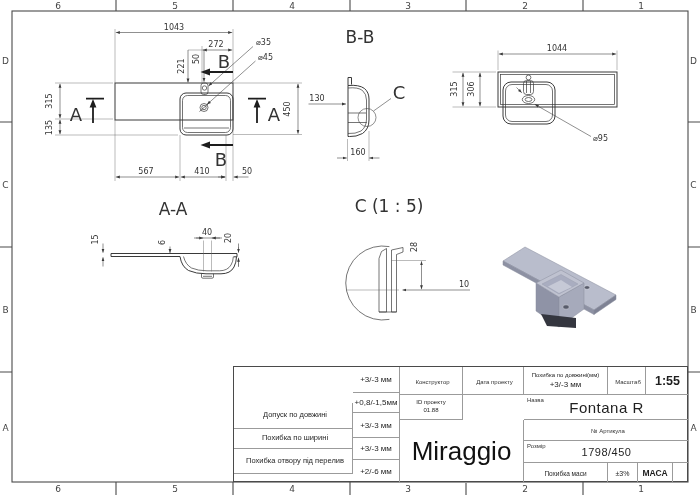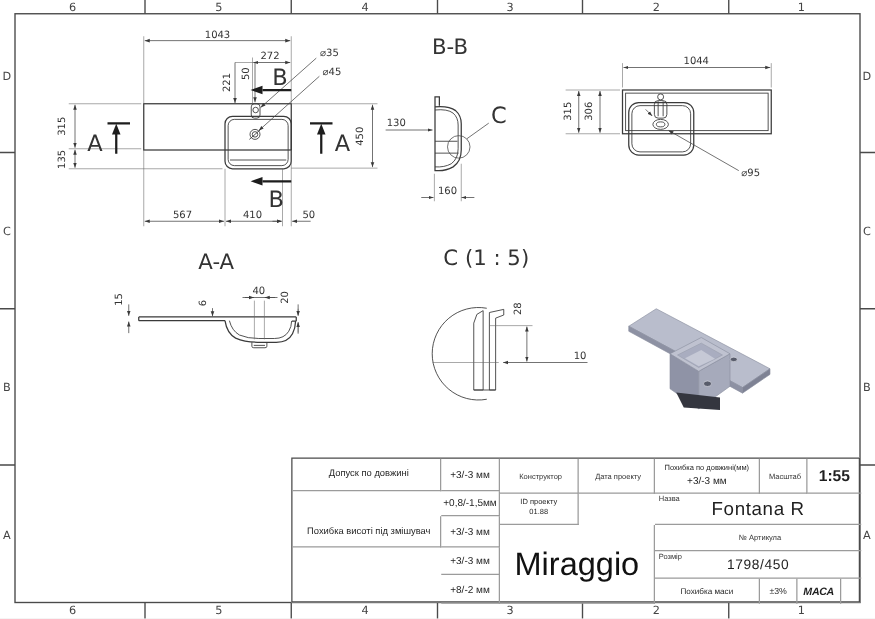--- a/index.html
+++ b/index.html
@@ -15,32 +15,32 @@
   .dl{stroke:#444; fill:none; stroke-width:0.6;}
   .xl{stroke:#666; fill:none; stroke-width:0.45;}
   .thk{stroke:#1d1d1d; fill:none; stroke-width:1.8;}
   .frm{stroke:#4a4a4a; fill:none; stroke-width:1.1;}
   
   #tblock{position:absolute; left:233px; top:366px; width:455px; height:116px;
           border:1px solid #4a4a4a; box-sizing:border-box; background:#fff; color:#1f1f1f;}
   #tblock .c{position:absolute; box-sizing:border-box; border-right:1px solid #9b9b9b;
              border-bottom:1px solid #9b9b9b; display:flex; align-items:center;
              justify-content:center; overflow:hidden;}
-  .tl{justify-content:flex-start; padding-left:4px; font-size:7.5px; line-height:1.15;}
+  .tl{justify-content:flex-start; padding-left:4px; font-size:7.5px; line-height:1.15;margin-top:36px;}
   .tv{font-size:8px; white-space:nowrap;}
   .hdr{align-items:flex-start; justify-content:flex-start; padding:2px 0 0 3px; font-size:6px; color:#333;}
   .two{flex-direction:column; font-size:6px; line-height:1.3;}
   .soft{font-size:9px;}
   .logo{font-size:26px; font-weight:500; letter-spacing:0px; color:#111;text-align:right;}
   .rel{position:relative;}
   .lab{position:absolute; left:3px; top:2px; font-size:6px; color:#333;}
   .name{font-size:15px; letter-spacing:0.5px;}
   .size{font-size:11px; letter-spacing:0.5px;}
   .scale{font-size:12.5px; font-weight:600;}
-  .masa{font-size:8.5px; font-weight:600;font-style:italic;}
+  .masa{font-size:8.5px; font-weight:600;}
   .s65{font-size:6.5px;}
   .s7{font-size:7px;}
   .col6{flex-direction:column; font-size:6px; line-height:1.2; gap:1px;}
   .col6 .v{font-size:8px;}
 </style>
 </head>
 <body>
 
 <div id="sheet">
 
@@ -227,25 +227,26 @@
     <ellipse cx="587" cy="287.5" rx="2.8" ry="1.8" stroke="#dfe1e8" fill="#585c6b"></ellipse>
     <ellipse cx="566" cy="307" rx="3.2" ry="2.2" stroke="#dfe1e8" fill="#585c6b"></ellipse>
   </g>
 </svg>
 
   
   <div id="tblock">
 
     <div class="c tl" style="left:0;top:0;width:119px;height:26px">Допуск по довжині</div>
     <div class="c tv" style="left:119px;top:0;width:47px;height:26px">+3/-3 мм</div>
+    <div class="c tl" style="left:0;top:26px;width:119px;height:20px">Похибка по ширині</div>
     <div class="c tv" style="left:119px;top:26px;width:47px;height:20px">+0,8/-1,5мм</div>
-    <div class="c tl" style="left:0;top:46px;width:119px;height:25px">Похибка висоті під змішувач</div>
+    <div class="c tl" style="left:0;top:46px;width:119px;height:25px">Похибка отвору під перелив</div>
     <div class="c tv" style="left:119px;top:46px;width:47px;height:25px">+3/-3 мм</div>
     <div class="c tv" style="left:119px;top:71px;width:47px;height:22px">+3/-3 мм</div>
-    <div class="c tv" style="left:119px;top:93px;width:47px;height:23px">+8/-2 мм</div>
+    <div class="c tv" style="left:119px;top:93px;width:47px;height:23px">+2/-6 мм</div>
 
     <div class="c hdr" style="left:166px;top:0;width:63px;height:28px">Конструктор</div>
     <div class="c hdr" style="left:229px;top:0;width:61px;height:28px">Дата проекту</div>
     <div class="c two" style="left:166px;top:28px;width:63px;height:25px">
       <span>ID проекту</span>
       <span>01.88</span>
     </div>
     <div class="c logo" style="left:166px;top:53px;width:124px;height:63px">Miraggio</div>
 
     <div class="c col6" style="left:290px;top:0;width:84px;height:28px">

